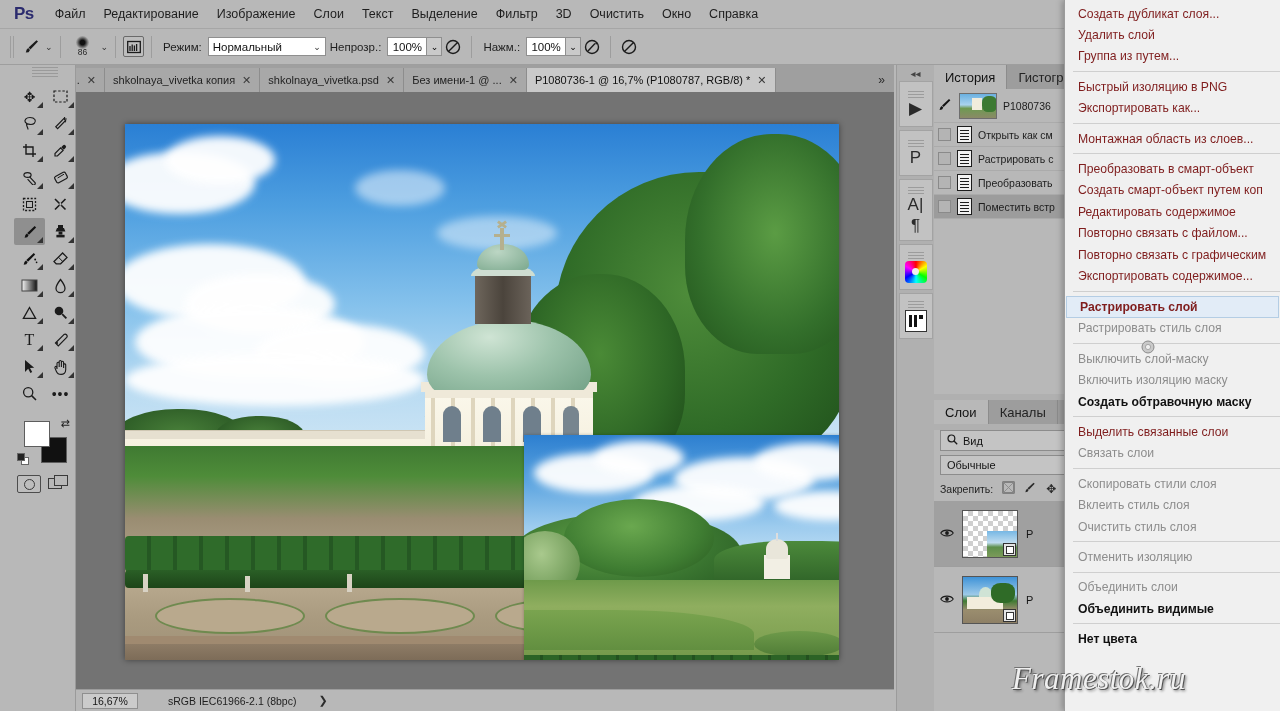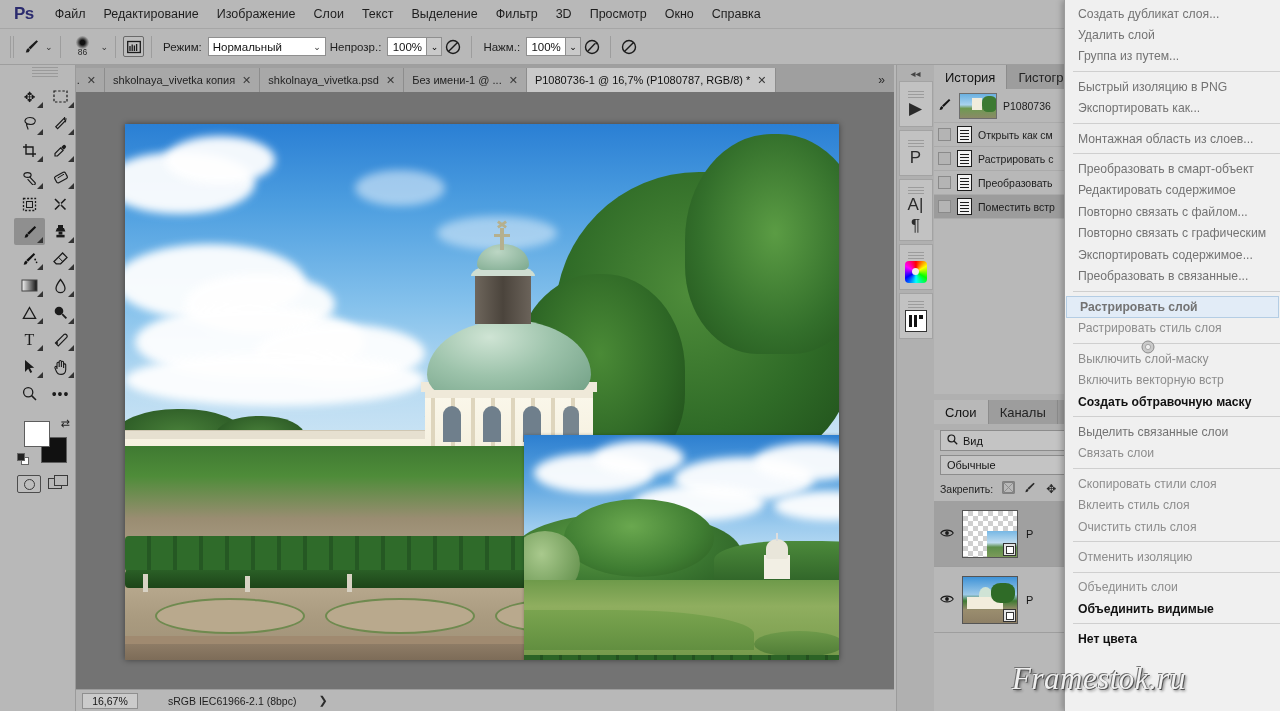--- a/index.html
+++ b/index.html
@@ -222,21 +222,21 @@
      border:1px solid #333; }
   .smart-badge::after{content:'';position:absolute;left:2px;top:2px;width:6px;height:6px;border:1px solid #333;background:#fff;}
 
   
   .ctxmenu {
     position: absolute; top: 0px; left: 1064px; width: 216px; height: 711px;
     background: #f0f0f0; border-left: 1px solid #9b9b9b; box-shadow: -2px 0 6px rgba(0,0,0,0.25);
     padding-top: 3px;
   }
   .ctx-item { height: 21.4px; display: flex; align-items: center; padding-left: 13px;
-    font-size: 12.2px; color: #737373; white-space: nowrap; overflow: hidden; }
+    font-size: 12.2px; color: #7f1d1d; white-space: nowrap; overflow: hidden; }
   .ctx-item.dim { color: #8d8d8d; }
   .ctx-item.bold { font-weight: bold; color: #111; }
   .ctx-item.hl { background: #e2ecf7; border: 1px solid #b4cde4; height: 22px;
      margin-left: 1px; margin-right: 1px; font-weight: bold; }
   .ctx-sep { height: 1px; background: #cfcfcf; margin: 4px 0 4px 8px; }
   .ctx-cursor { position: absolute; left: 1141px; top: 340px; width: 14px; height: 17px;
     pointer-events:none; }
 
   
   .watermark {
@@ -254,21 +254,21 @@
   <div class="menubar">
     <div class="ps-logo">Ps</div>
     <div class="menu-item">Файл</div>
     <div class="menu-item">Редактирование</div>
     <div class="menu-item">Изображение</div>
     <div class="menu-item">Слои</div>
     <div class="menu-item">Текст</div>
     <div class="menu-item">Выделение</div>
     <div class="menu-item">Фильтр</div>
     <div class="menu-item">3D</div>
-    <div class="menu-item">Просмотр</div>
+    <div class="menu-item">Очистить</div>
     <div class="menu-item">Окно</div>
     <div class="menu-item">Справка</div>
   </div>
 
   <div class="optionsbar">
     <div class="opt-grip"></div>
     <div class="brush-icon">
       <svg width="17" height="17" viewBox="0 0 17 17">
           <path d="M13.5 2.2 L15 3.6 L7.4 11.4 L5.6 9.6 Z" fill="#1b1b1b"></path>
           <path d="M5.2 10.1 L7 11.9 L5.6 14.2 L2.8 14.6 L3.6 11.8 Z" fill="#1b1b1b"></path>
@@ -819,33 +819,33 @@
     <div class="ctx-sep"></div>
 
     <div class="ctx-item">Быстрый изоляцию в PNG</div>
     <div class="ctx-item">Экспортировать как...</div>
     <div class="ctx-sep"></div>
 
     <div class="ctx-item">Монтажная область из слоев...</div>
     <div class="ctx-sep"></div>
 
     <div class="ctx-item">Преобразовать в смарт-объект</div>
+    <div class="ctx-item">Создать смарт-объект путем коп</div>
     <div class="ctx-item">Редактировать содержимое</div>
     <div class="ctx-item">Повторно связать с файлом...</div>
     <div class="ctx-item">Повторно связать с графическим</div>
     <div class="ctx-item">Экспортировать содержимое...</div>
-    <div class="ctx-item">Преобразовать в связанные...</div>
     <div class="ctx-sep"></div>
 
     <div class="ctx-item hl">Растрировать слой</div>
     <div class="ctx-item dim">Растрировать стиль слоя</div>
     <div class="ctx-sep"></div>
 
     <div class="ctx-item dim">Выключить слой-маску</div>
-    <div class="ctx-item dim">Включить векторную встр</div>
+    <div class="ctx-item dim">Включить изоляцию маску</div>
     <div class="ctx-item bold">Создать обтравочную маску</div>
     <div class="ctx-sep"></div>
 
     <div class="ctx-item">Выделить связанные слои</div>
     <div class="ctx-item dim">Связать слои</div>
     <div class="ctx-sep"></div>
 
     <div class="ctx-item dim">Скопировать стили слоя</div>
     <div class="ctx-item dim">Вклеить стиль слоя</div>
     <div class="ctx-item dim">Очистить стиль слоя</div>

